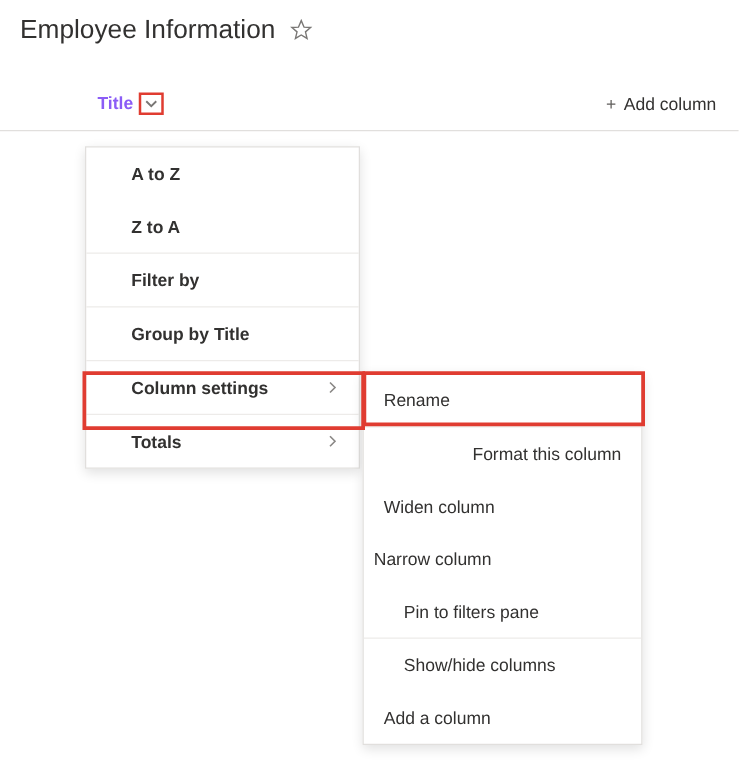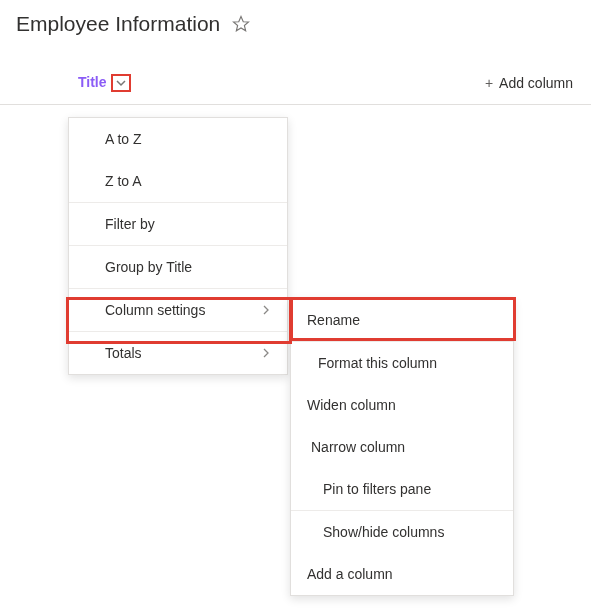--- a/index.html
+++ b/index.html
@@ -76,20 +76,21 @@
       position: absolute;
       background: #fff;
       border: 1px solid #e1dfdd;
       box-shadow: 0 3px 9px rgba(0,0,0,0.12);
       min-width: 220px;
     }
     .menu-primary {
       top: 117px;
       left: 68px;
       width: 184px;
+      font-weight: bold;
     }
     .menu-secondary {
       top: 298px;
       left: 290px;
       width: 224px;
     }
     .menu-item {
       padding: 13px 16px 13px 36px;
       font-size: 14px;
       color: #323130;
@@ -183,27 +184,27 @@
         <polyline points="3,1 7,5 3,9"></polyline>
       </svg>
     </span>
   </div>
 </div>
 
 <div class="menu menu-secondary">
   <div class="menu-item" style="padding-left:16px;">
     <span>Rename</span>
   </div>
-  <div class="menu-item sep-top" style="padding-left:27px;">
+  <div class="menu-item sep-top" style="padding-left:16px;justify-content:flex-end;">
     <span>Format this column</span>
   </div>
   <div class="menu-item" style="padding-left:16px;">
     <span>Widen column</span>
   </div>
-  <div class="menu-item" style="padding-left:20px;">
+  <div class="menu-item" style="padding-left:8px;">
     <span>Narrow column</span>
   </div>
   <div class="menu-item" style="padding-left:32px;">
     <span>Pin to filters pane</span>
   </div>
   <div class="menu-item sep-top" style="padding-left:32px;">
     <span>Show/hide columns</span>
   </div>
   <div class="menu-item" style="padding-left:16px;">
     <span>Add a column</span>

